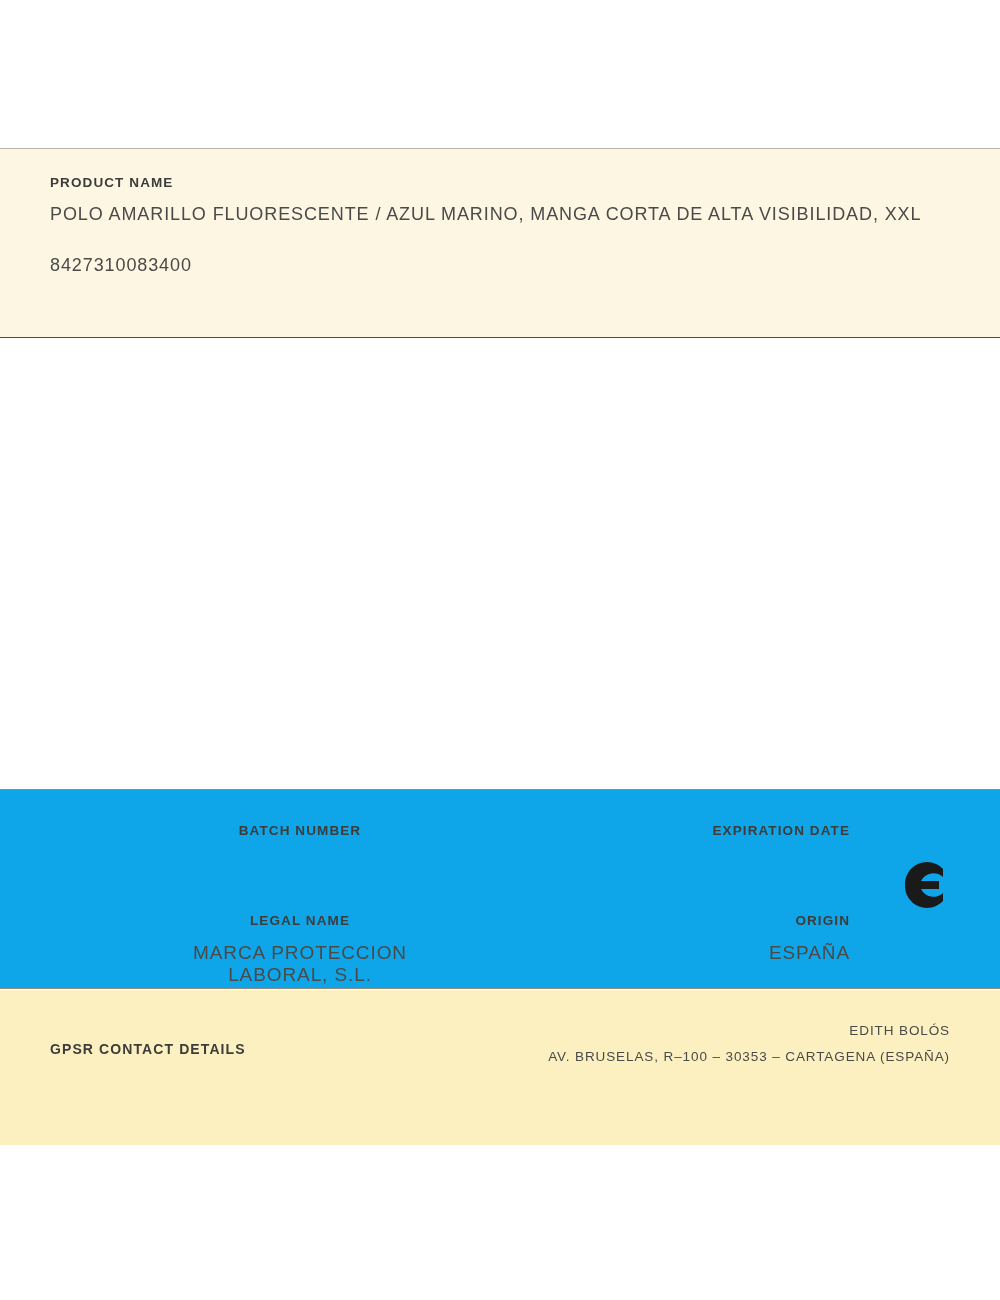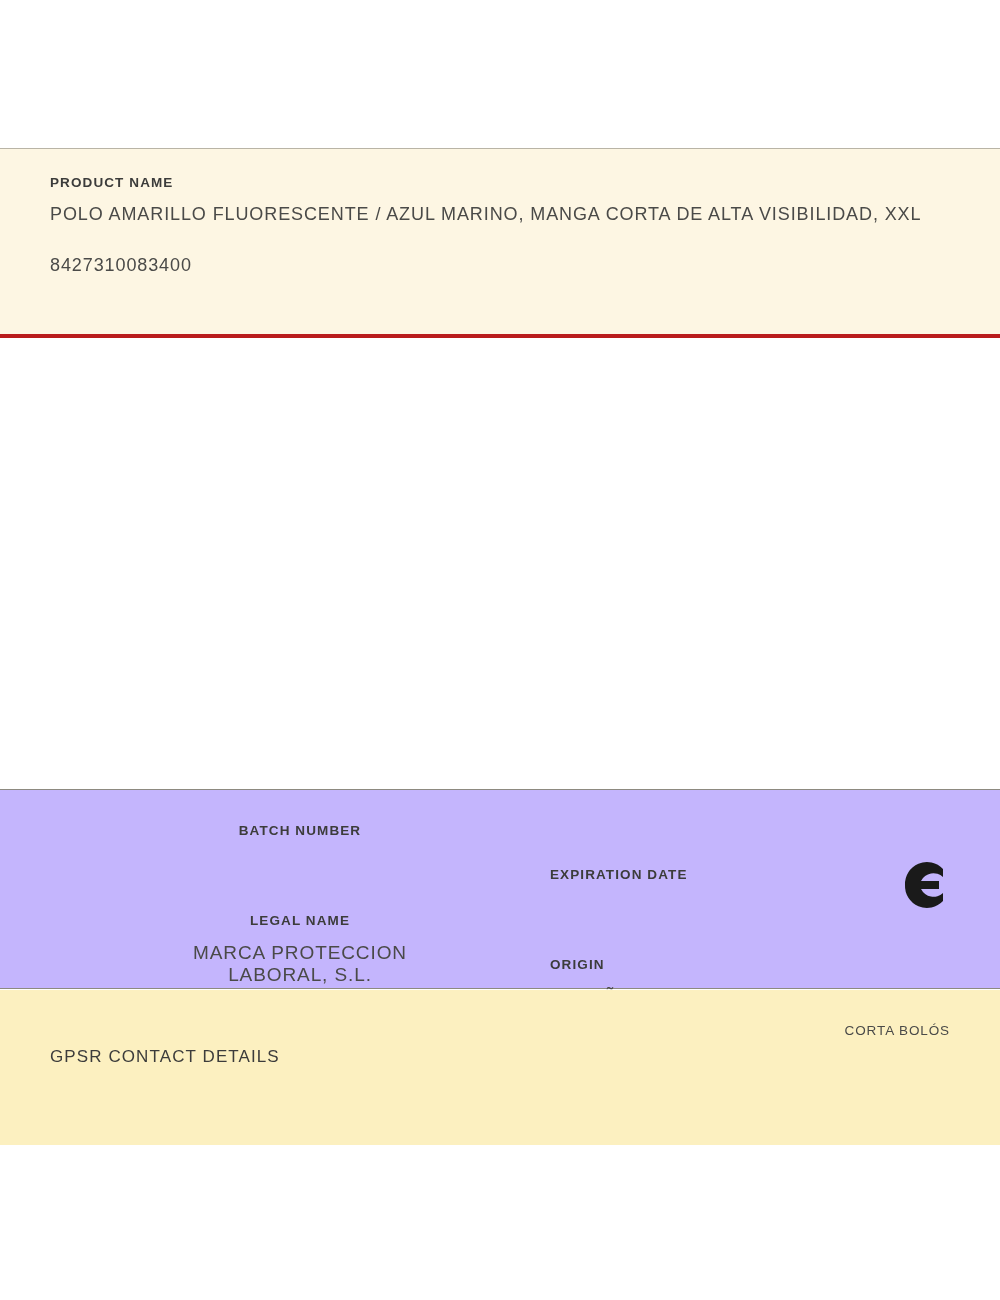--- a/index.html
+++ b/index.html
@@ -26,21 +26,21 @@
 
   
   .top-block {
     position: absolute;
     left: 0;
     top: 148px;
     width: 1000px;
     height: 190px;
     background: #fdf6e3;
     border-top: 1px solid #b9b4a6;
-    border-bottom: 4px solid #b91c1c;
+    border-bottom: 1px solid #b91c1c;
     box-sizing: border-box;
   }
   .top-inner {
     padding: 26px 50px 0 50px;
   }
   .field-label {
     font-size: 13.5px;
     font-weight: bold;
     letter-spacing: 1.1px;
     color: #3c3c3b;
@@ -64,42 +64,41 @@
     background: #ffffff;
   }
 
   
   .batch-block {
     position: absolute;
     left: 0;
     top: 789px;
     width: 1000px;
     height: 200px;
-    background: #c4b5fd;
+    background: #0ea5e9;
     border-top: 1px solid #8d8a80;
     border-bottom: 1px solid #8d8a80;
     box-sizing: border-box;
   }
   .batch-grid {
     position: relative;
     width: 1000px;
     height: 100%;
   }
   .col-a {
     position: absolute;
     left: 150px;
     width: 300px;
     text-align: center;
   }
   .col-b {
     position: absolute;
     left: 550px;
     width: 300px;
-    text-align: left;
-    margin-top: 44px;
+    text-align: right;
   }
   .row1 { top: 33px; }
   .row2 { top: 123px; }
   .cell-label {
     font-size: 13.5px;
     font-weight: bold;
     letter-spacing: 1.1px;
     color: #3c3c3b;
     margin: 0 0 14px 0;
   }
@@ -125,23 +124,23 @@
     left: 0;
     top: 990px;
     width: 1000px;
     height: 155px;
     background: #fcf0c0;
     box-sizing: border-box;
   }
   .gpsr-title {
     position: absolute;
     left: 50px;
-    top: 57px;
-    font-size: 17px;
-    font-weight: normal;
+    top: 51px;
+    font-size: 14px;
+    font-weight: bold;
     letter-spacing: 1.1px;
     color: #3c3c3b;
   }
   .gpsr-lines {
     position: absolute;
     right: 50px;
     top: 33px;
     text-align: right;
   }
   .gpsr-lines p {
@@ -206,19 +205,20 @@
   <div class="ce-mark">
     <svg width="100" height="60" viewBox="0 0 100 60" xmlns="http://www.w3.org/2000/svg">
       <path d="M36 8 A22 22 0 1 0 36 52 A22 22 0 0 1 36 8 Z" fill="#1a1a1a"></path>
       <path d="M50 30 A22 22 0 0 1 88 14 L88 22 A14 14 0 0 0 66 26 L84 26 L84 34 L66 34 A14 14 0 0 0 88 38 L88 46 A22 22 0 0 1 50 30 Z" fill="#1a1a1a"></path>
     </svg>
   </div>
 
   <section class="gpsr-block">
     <div class="gpsr-title">GPSR CONTACT DETAILS</div>
     <div class="gpsr-lines">
-      <p>CORTA BOLÓS</p>
+      <p>EDITH BOLÓS</p>
+      <p>AV. BRUSELAS, R–100 – 30353 – CARTAGENA (ESPAÑA)</p>
     </div>
   </section>
 
   <div class="bottom-blank"></div>
 
 </div>
 
 </body></html>

